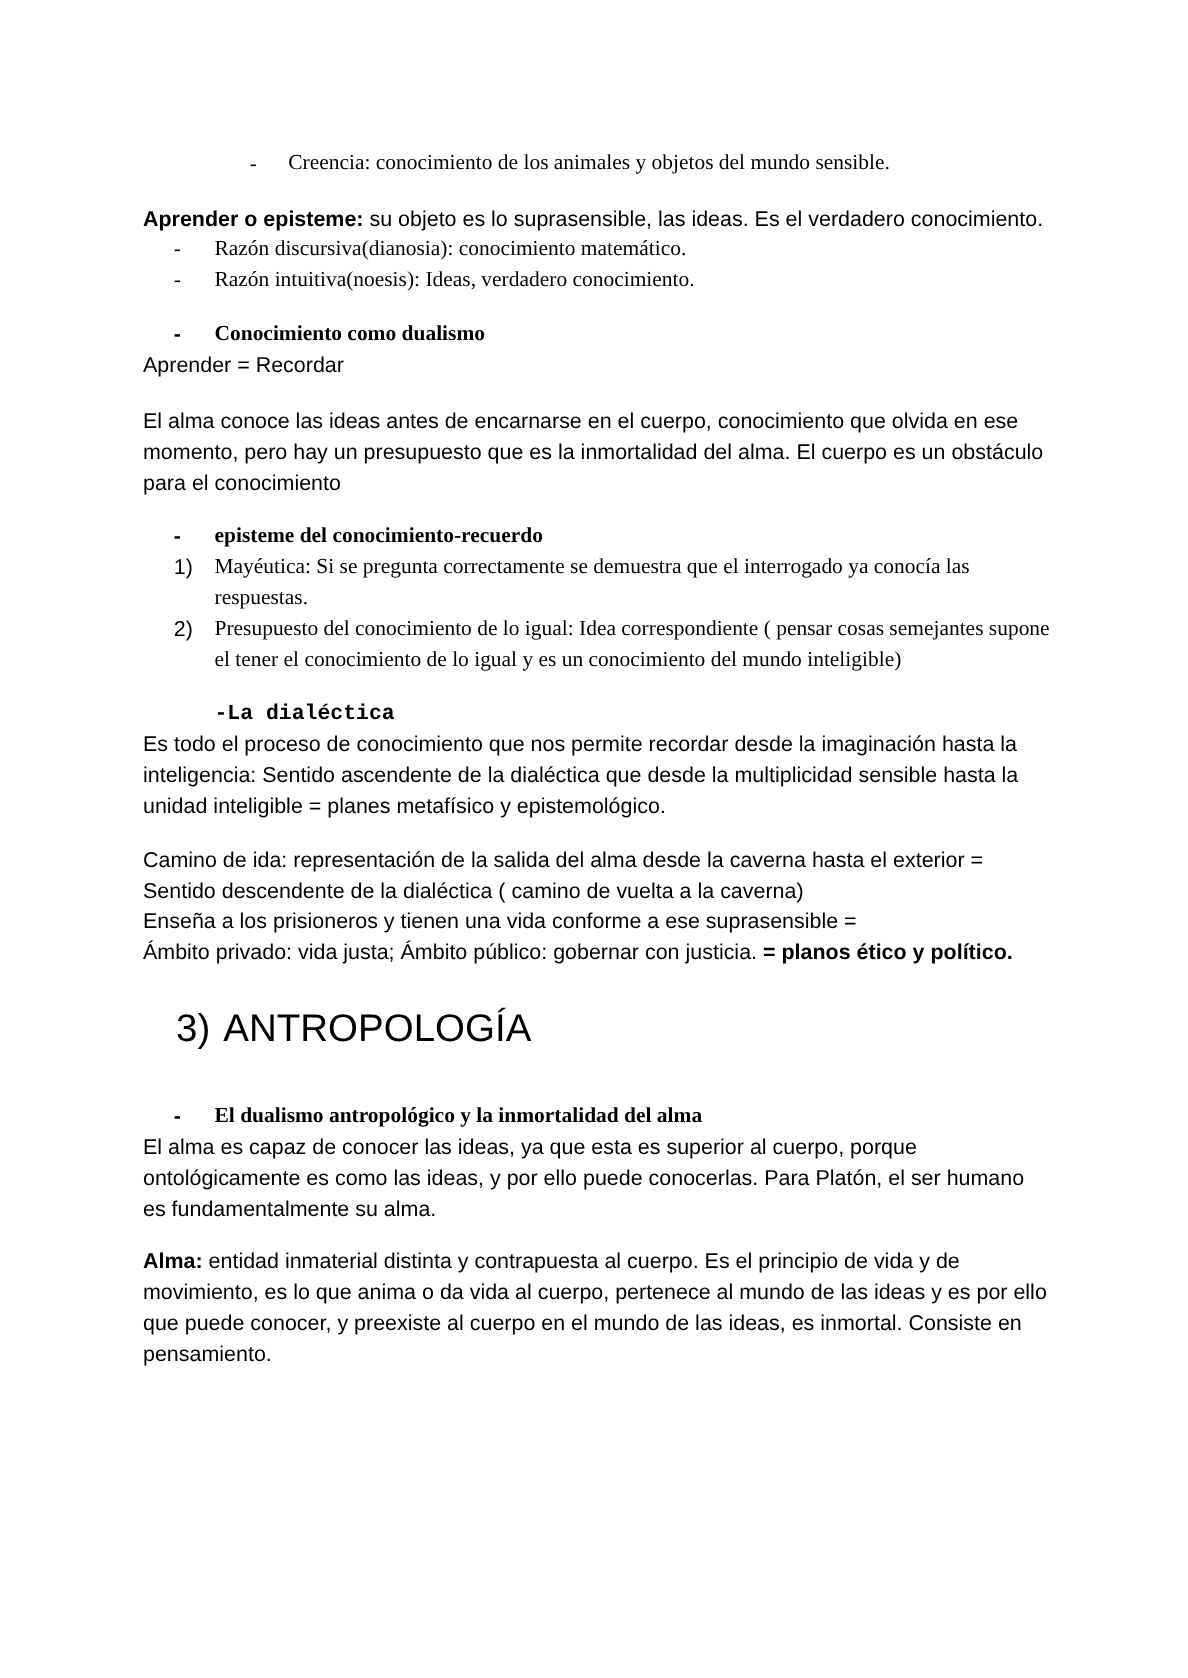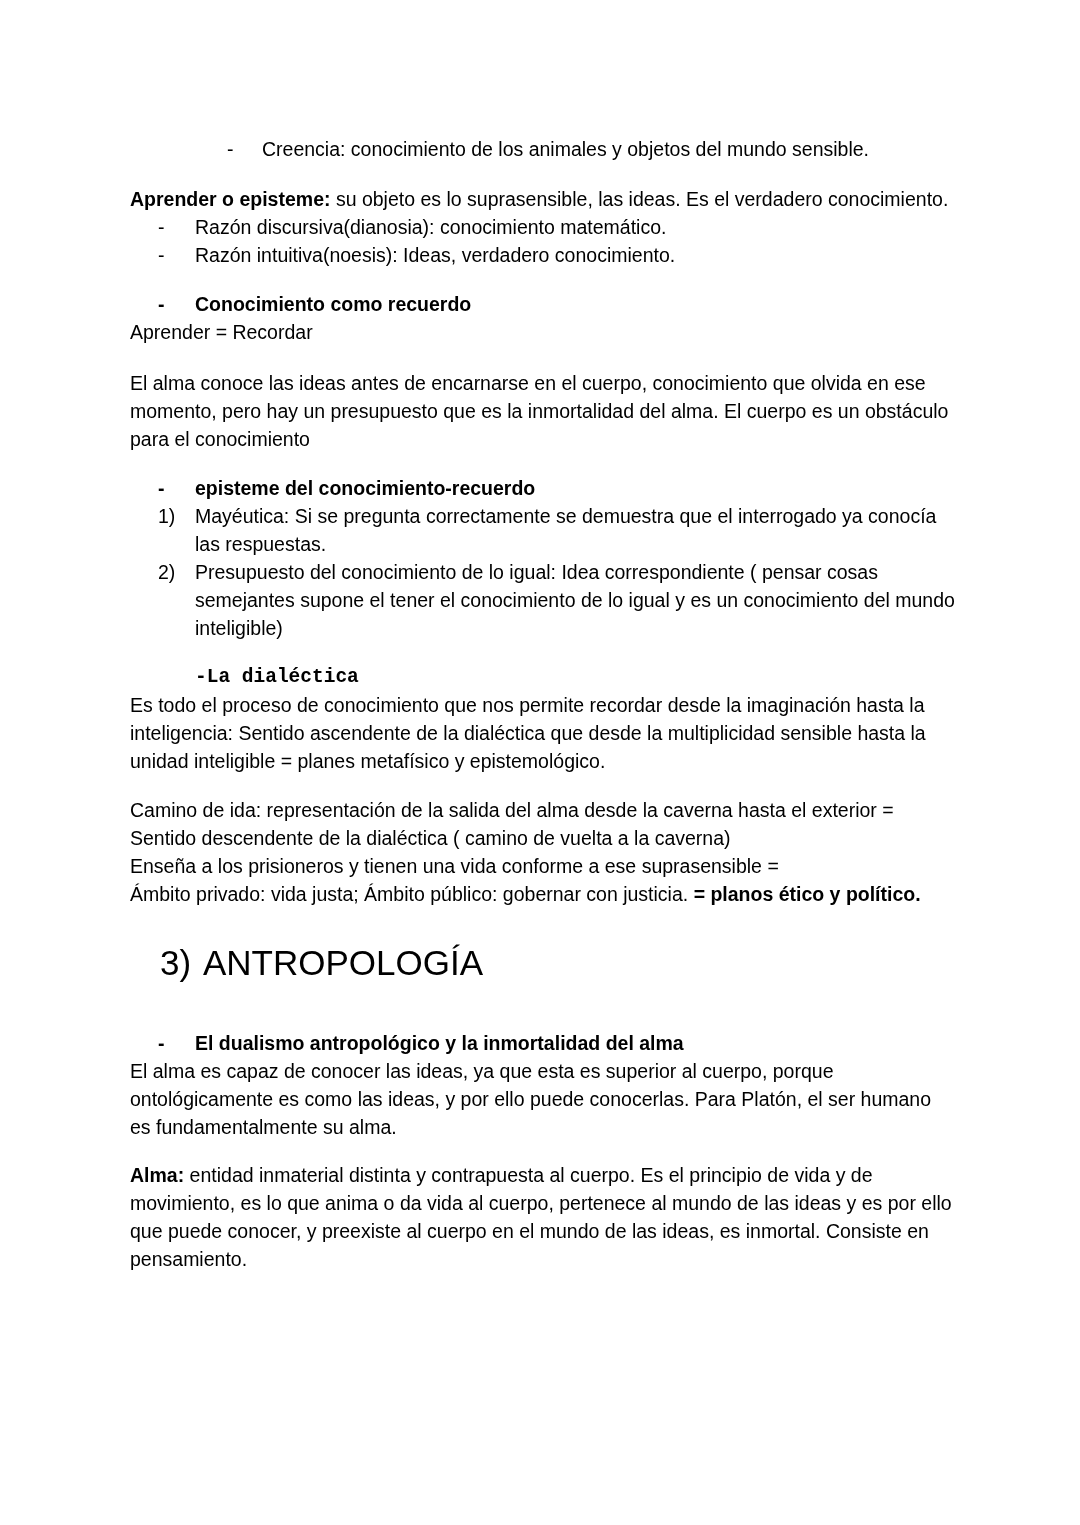--- a/index.html
+++ b/index.html
@@ -18,21 +18,21 @@
     width: 826px;
     font-family: "Liberation Sans", "DejaVu Sans", sans-serif;
     font-size: 19.5px;
     line-height: 28px;
     color: #000000;
   }
   .para { white-space: pre-wrap; }
   .b { font-weight: bold; }
   .li { display: flex; align-items: flex-start; }
   .li .marker { flex: 0 0 37px; }
-  .li .txt { flex: 1 1 auto; }
+  .li .txt { flex: 1 1 auto; font-family: Liberation Serif, serif; }
   .indent-l1 { padding-left: 28px; }
   .indent-deep { padding-left: 97px; }
   .indent-deep .marker { flex: 0 0 35px; }
   .dialectica-head { padding-left: 65px; font-weight: bold; font-family: Liberation Mono, monospace; }
   .heading1 {
     display: flex;
     align-items: flex-start;
     padding-left: 30px;
     font-size: 35px;
     line-height: 42px;
@@ -63,21 +63,21 @@
     </div>
     <div class="li indent-l1">
       <span class="marker">-</span>
       <span class="txt">Razón intuitiva(noesis): Ideas, verdadero conocimiento.</span>
     </div>
 
     <div class="sp21"></div>
 
     <div class="li indent-l1 b">
       <span class="marker">-</span>
-      <span class="txt">Conocimiento como recuerdo</span>
+      <span class="txt">Conocimiento como dualismo</span>
     </div>
 
     <div class="para">Aprender = Recordar</div>
 
     <div class="sp23"></div>
 
     <div class="para">El alma conoce las ideas antes de encarnarse en el cuerpo, conocimiento que olvida en ese momento, pero hay un presupuesto que es la inmortalidad del alma. El cuerpo es un obstáculo para el conocimiento</div>
 
     <div class="sp21"></div>
 

